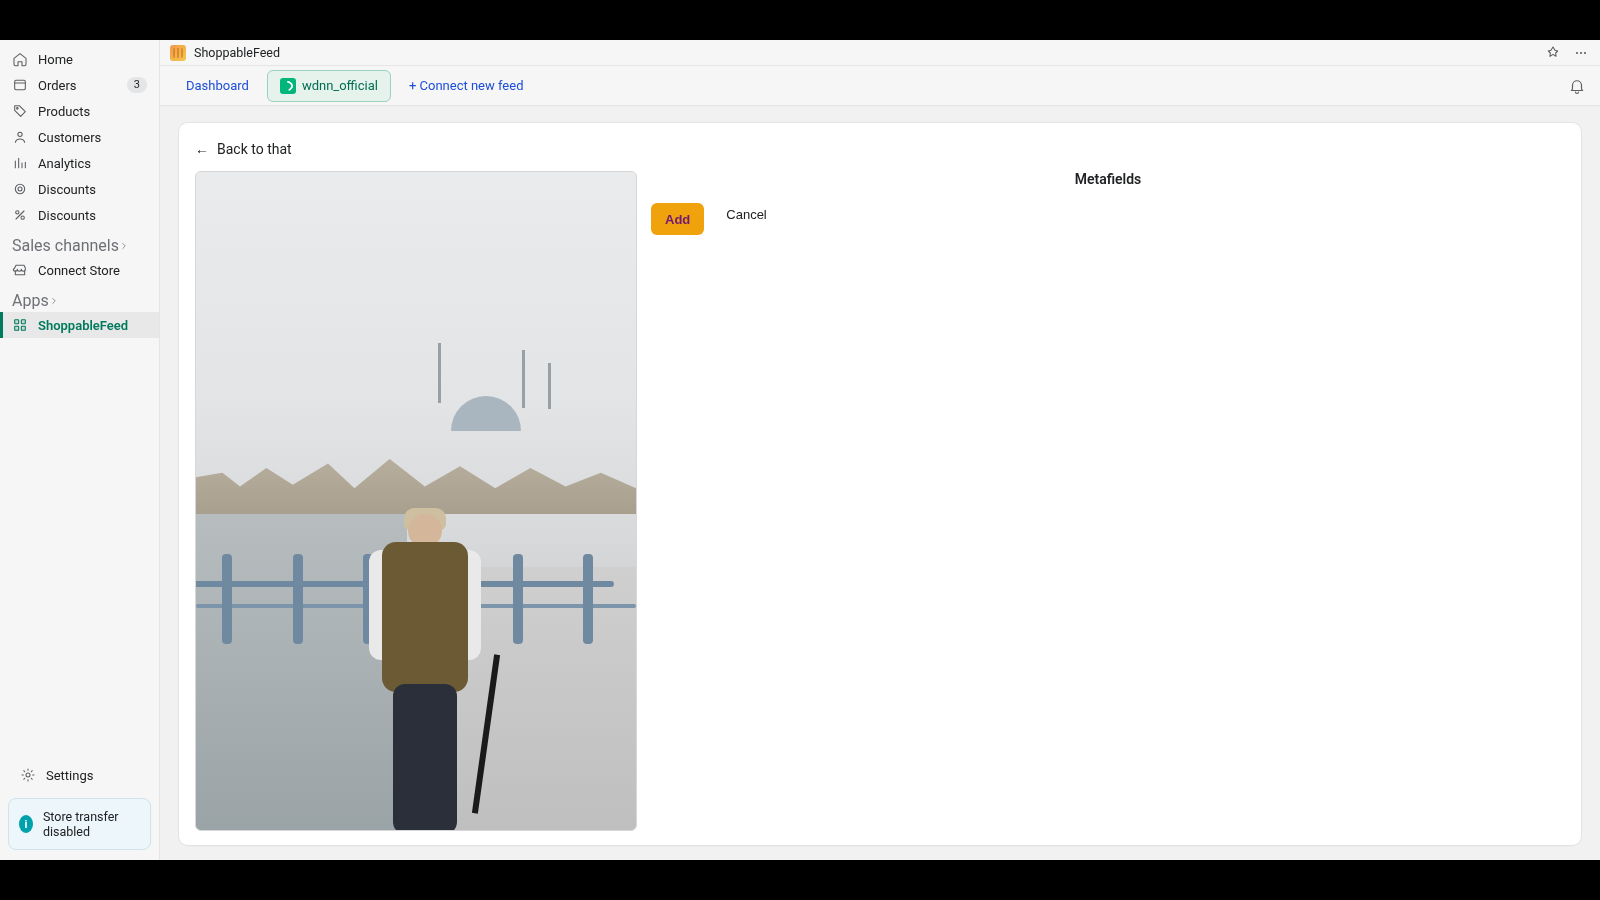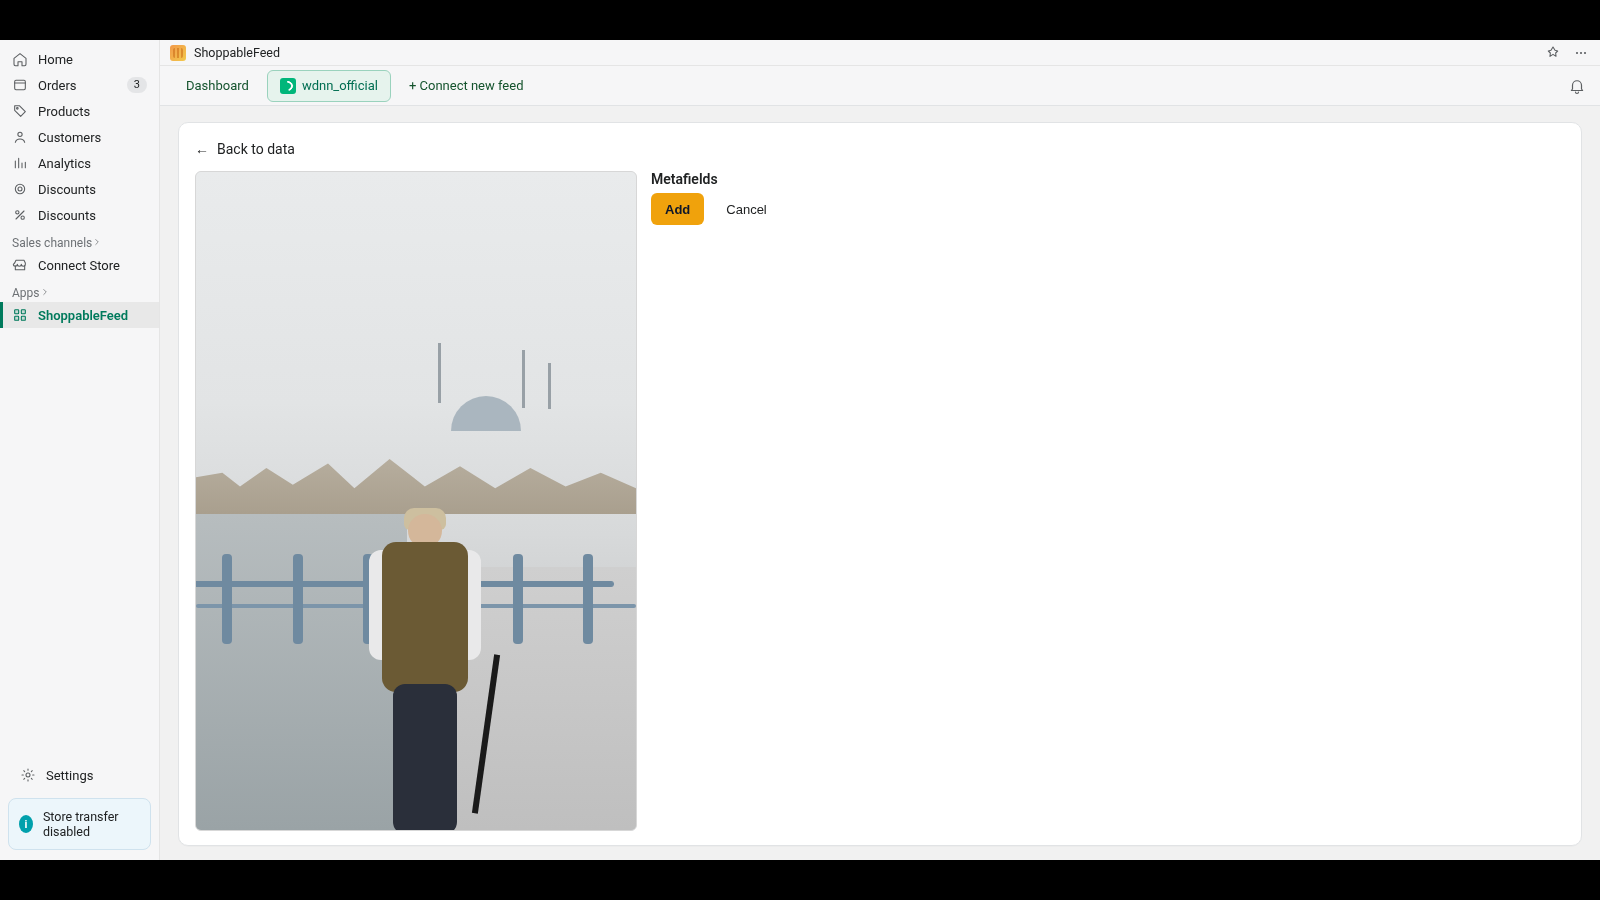--- a/index.html
+++ b/index.html
@@ -13,39 +13,39 @@
   .viewport { position:absolute; top:40px; bottom:40px; left:0; right:0; background:#f6f6f7; display:flex; }
 
   
   .sidebar { width:160px; background:#f6f6f7; border-right:1px solid #e5e5e5; display:flex; flex-direction:column; font-size:13px; color:#202223; padding-top:6px; position:relative; }
   .nav-item { display:flex; align-items:center; gap:10px; padding:5px 12px; cursor:pointer; color:#202223; text-decoration:none; }
   .nav-item svg, .nav-item .ico { width:16px; height:16px; flex:0 0 16px; color:#5c5f62; }
   .nav-item .badge { margin-left:auto; background:#e4e5e7; color:#202223; border-radius:10px; font-size:11px; padding:0 7px; line-height:16px; }
   .nav-item.active { background:#e8e8e8; color:#007a5c; position:relative; }
   .nav-item.active::before { content:""; position:absolute; left:0; top:0; bottom:0; width:3px; background:#007a5c; }
   .nav-item.subtle { font-weight:400; }
-  .section-label { display:flex; align-items:center; font-size:12px; color:#6d7175; padding:8px 12px 2px; cursor:default; }
+  .section-label { display:flex; align-items:center; font-size:16px; color:#6d7175; padding:8px 12px 2px; cursor:default; }
   .section-label .chev { color:#6d7175; }
   .sidebar-spacer { flex:1; }
   .sidebar-bottom { padding:6px 8px 10px; }
   .status-card { margin-top:10px; border:1px solid #cfe2ee; background:#ecf6fb; border-radius:8px; padding:10px 10px; display:flex; gap:10px; align-items:center; font-size:12.5px; color:#202223; }
   .status-dot { width:18px; height:18px; border-radius:50%; background:#00a0ac; color:#fff; display:flex; align-items:center; justify-content:center; font-size:11px; font-weight:700; }
 
   
   .main { flex:1; display:flex; flex-direction:column; background:#f1f1f1; min-width:0; }
 
   .app-header { height:26px; background:#f6f6f7; border-bottom:1px solid #e5e5e5; display:flex; align-items:center; padding:0 10px; gap:8px; }
   .app-logo { width:16px; height:16px; background:linear-gradient(135deg,#f2994a,#f2c94c); border-radius:3px; display:inline-block; position:relative; }
   .app-logo::after{ content:""; position:absolute; inset:3px; background:repeating-linear-gradient(90deg,#c4620e 0 2px, transparent 2px 4px); opacity:.5; border-radius:2px;}
   .app-title { font-size:12.5px; color:#202223; }
   .app-header .right { margin-left:auto; display:flex; gap:10px; color:#5c5f62; }
   .icon-btn { width:18px; height:18px; display:inline-flex; align-items:center; justify-content:center; cursor:pointer; color:#5c5f62; }
 
   .tabs-bar { height:40px; background:#f6f6f7; border-bottom:1px solid #e1e3e5; display:flex; align-items:center; padding:0 14px; gap:6px; }
-  .tab { padding:7px 12px; border-radius:6px; font-size:13px; color:#14532d; cursor:pointer; display:inline-flex; align-items:center; gap:6px; }
+  .tab { padding:7px 12px; border-radius:6px; font-size:13px; color:#1d4ed8; cursor:pointer; display:inline-flex; align-items:center; gap:6px; }
   .tab.active-feed { background:#e6f3ed; border:1px solid #9ad2bd; color:#006e52; }
   .tab .tiktok { width:16px; height:16px; border-radius:3px; background:#00b67a; display:inline-block; position:relative; }
   .tab .tiktok::after{content:"";position:absolute;inset:3px;border:2px solid #fff;border-left-color:transparent;border-bottom-color:transparent;border-radius:50%;transform:rotate(35deg);} 
   .tabs-bar .spacer { flex:1; }
   .bell { color:#5c5f62; cursor:pointer; }
 
   .content-scroll { flex:1; overflow:auto; padding:16px 18px; }
 
   .card { background:#ffffff; border:1px solid #e1e3e5; border-radius:10px; padding:14px 16px; box-shadow:0 1px 0 rgba(0,0,0,0.02); }
 
@@ -74,29 +74,29 @@
   .media-box .man { position:absolute; left:52%; top:52%; width:120px; height:300px; transform:translateX(-50%); }
   .media-box .man .head{position:absolute;top:0;left:50%;width:34px;height:34px;background:#d4b79a;border-radius:50%;transform:translateX(-50%);} 
   .media-box .man .cap{position:absolute;top:-6px;left:50%;width:42px;height:22px;background:#cdbf9f;border-radius:10px 10px 6px 6px;transform:translateX(-50%);} 
   .media-box .man .torso{position:absolute;top:28px;left:50%;width:86px;height:150px;background:#6b5a34;border-radius:14px;transform:translateX(-50%);} 
   .media-box .man .sleeve{position:absolute;top:36px;width:26px;height:110px;background:#e9e9ea;border-radius:12px;} 
   .media-box .man .sL{left:4px} .media-box .man .sR{right:4px}
   .media-box .man .legs{position:absolute;top:170px;left:50%;width:64px;height:150px;background:#2a2f3a;border-radius:12px;transform:translateX(-50%);} 
   .media-box .man .umbrella{position:absolute;top:140px;right:-4px;width:6px;height:160px;background:#1a1a1a;transform:rotate(8deg);} 
 
   .meta-col { flex:1; min-width:0; }
-  .meta-title { font-size:14px; color:#202223; font-weight:600; margin-bottom:6px; }
+  .meta-title { font-size:14px; color:#202223; font-weight:600; margin-bottom:6px;text-align:center; }
   .meta-note { background:#fff8e1; border:1px solid #f1e1a6; color:#6d6d6d; font-style:italic; font-size:12.5px; padding:6px 10px; border-radius:4px 4px 0 0; }
   .meta-form { display:flex; gap:8px; align-items:center; margin-top:6px; }
   .text-input { height:32px; border:1px solid #c9cccf; border-radius:6px; padding:0 10px; font-size:13px; color:#202223; background:#fff; }
   .text-input::placeholder{ color:#8c9196; }
   .text-input.name { flex:0 0 310px; border:1.5px solid #4b6bfb; box-shadow:0 0 0 2px rgba(75,107,251,0.15);} 
   .text-input.value { flex:0 0 298px; }
   .btn { height:32px; border-radius:6px; padding:0 14px; font-size:13px; font-weight:600; cursor:pointer; border:none; }
-  .btn.primary { background:#f0a20c; color:#0f172a; }
+  .btn.primary { background:#f0a20c; color:#701a75;margin-top:10px; }
   .btn.link { background:transparent; color:#202223; font-weight:500; }
 
   
   .stroke { stroke:#5c5f62; stroke-width:1.6; fill:none; stroke-linecap:round; stroke-linejoin:round; }
   .nav-item.active .stroke{ stroke:#007a5c; }
   .nav-item.active .app-ico rect{ fill:#007a5c22; stroke:#007a5c; }
 </style>
 </head>
 <body>
 
@@ -246,21 +246,21 @@
             <path class="stroke" d="M10 20a2 2 0 0 0 4 0"></path>
           </svg>
       </span>
     </div>
 
     <div class="content-scroll">
       <div class="card">
 
         <div class="back-link">
           <span class="arrow">←</span>
-          <span>Back to data</span>
+          <span>Back to that</span>
         </div>
 
         <div class="detail-row">
 
           <div class="media-box">
             <div class="sky"></div>
             <div class="skyline"></div>
             <div class="dome"></div>
             <div class="minaret m1"></div>
               <div class="minaret m2"></div>

